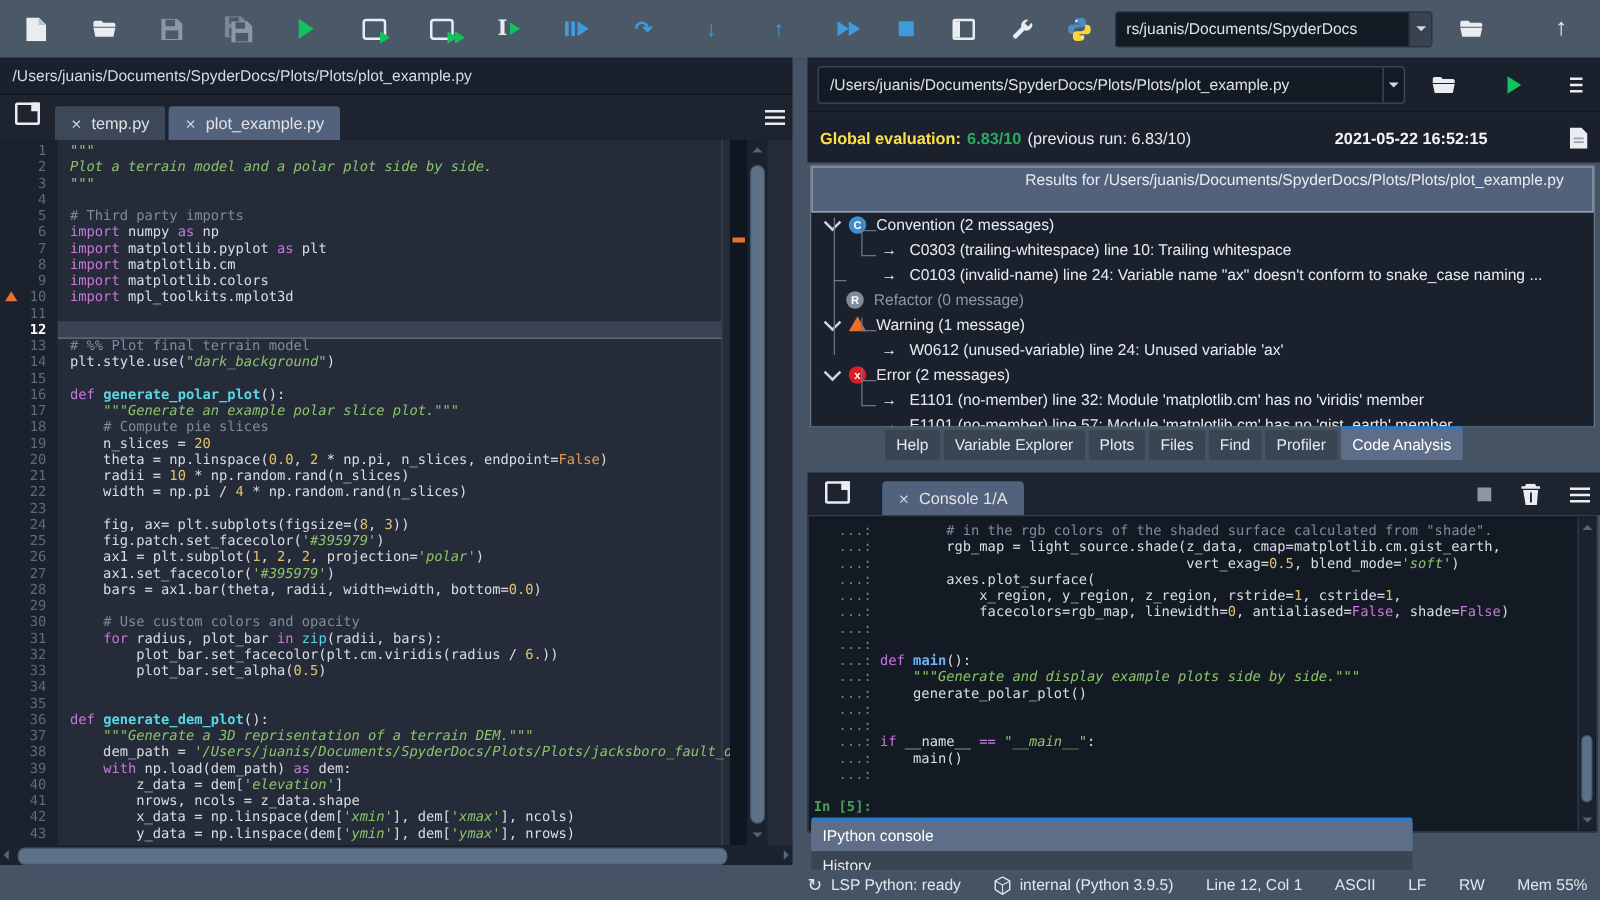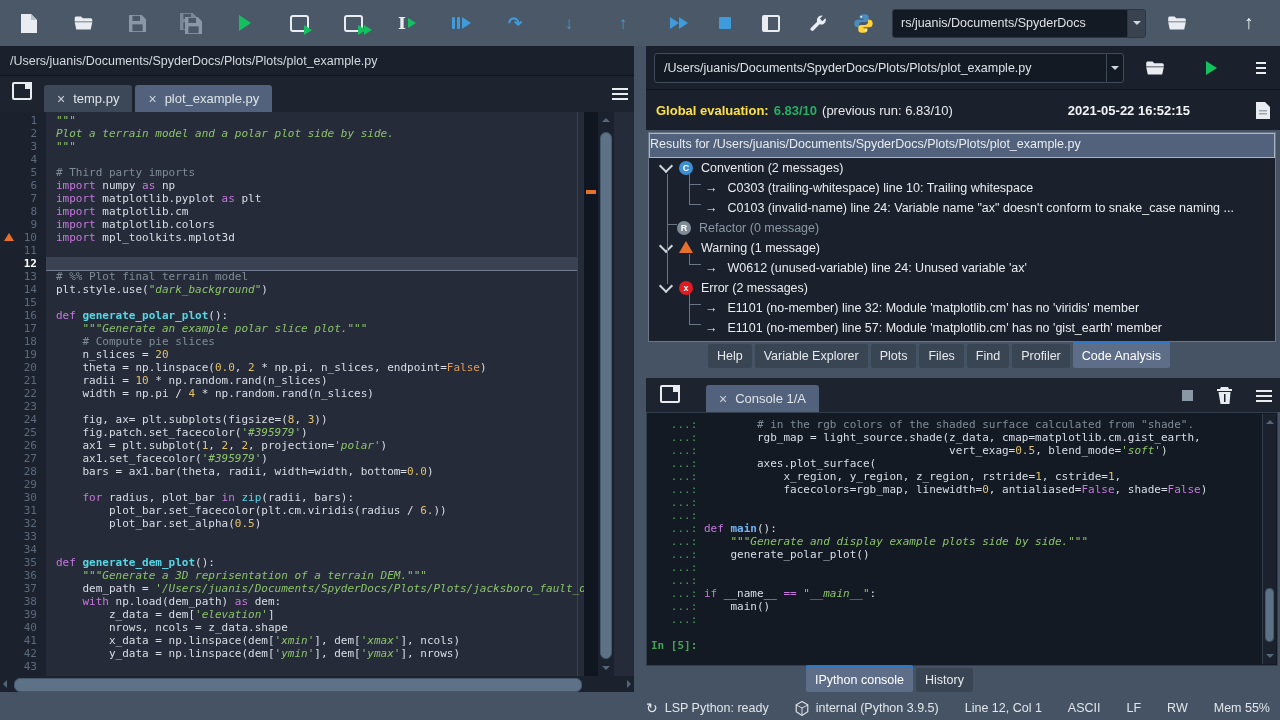--- a/index.html
+++ b/index.html
@@ -63,21 +63,21 @@
   .rtop{position:absolute;left:646px;top:46px;width:634px;height:44px;background:#1b212c;display:flex;align-items:center;padding:0 8px;box-sizing:border-box;border-bottom:1px solid #10151d;}
   .rcombo{display:flex;align-items:center;height:28px;background:#141a24;border:1px solid #3f4b59;border-radius:3px;width:468px;flex:none;}
   .rcombo .val{flex:1;padding:0 9px;font-size:12.5px;color:#dde2e8;white-space:nowrap;overflow:hidden;}
   .rcombo .drop{width:16px;align-self:stretch;border-left:1px solid #3f4b59;display:flex;align-items:center;justify-content:center;}
   .rbtn{width:34px;height:30px;display:flex;align-items:center;justify-content:center;margin-left:14px;flex:none;}
   .geval{position:absolute;left:646px;top:90px;width:634px;height:40px;background:#1b212c;display:flex;align-items:center;padding:0 10px;box-sizing:border-box;font-size:13px;}
   .geval b{font-weight:bold;color:#fde047;}
   .score{color:#27ae60;font-weight:bold;margin:0 5px;}
   .gdate{margin-left:auto;margin-right:66px;font-weight:bold;color:#f2f5f8;}
   .tree{position:absolute;left:648px;top:132px;width:628px;height:210px;background:#1a212c;border:1px solid #6a7684;box-sizing:border-box;font-size:12.5px;color:#e8ecf0;overflow:hidden;}
-  .thead{height:25px;line-height:21px;background:#52627c;border:1px solid #aab4c0;box-sizing:border-box;padding:0 0;white-space:nowrap;overflow:hidden;}
+  .thead{height:37px;line-height:21px;background:#52627c;border:1px solid #aab4c0;box-sizing:border-box;padding:0 23px;white-space:nowrap;overflow:hidden;text-align:right;}
   .trow{height:20px;display:flex;align-items:center;position:relative;white-space:nowrap;}
   .chev{width:8px;height:8px;border-left:2px solid #cfd6dd;border-bottom:2px solid #cfd6dd;transform:rotate(-45deg);margin:-4px 8px 0 12px;flex:none;}
   .badge{width:14px;height:14px;border-radius:50%;color:#fff;font-size:9px;font-weight:bold;display:flex;align-items:center;justify-content:center;margin-right:8px;flex:none;}
   .wtri{width:0;height:0;border:7px solid transparent;border-bottom:12px solid #e8702d;border-top:0;margin:-3px 8px 0 0;position:relative;flex:none;}
   .dim{color:#8b97a3;}
   .marrow{font-weight:bold;color:#e9edf1;margin:0 10px 0 56px;}
   .conn{position:absolute;background:#6b7685;}
   .rtabs{position:absolute;left:646px;top:344px;width:634px;height:24px;display:flex;justify-content:flex-end;padding-right:110px;box-sizing:border-box;}
   .atab{background:#3a4553;color:#e6eaee;font-size:12.5px;padding:3px 9px;border-radius:2px;margin-left:3px;height:18px;line-height:18px;}
   .atab.active{background:#5e6e88;color:#fff;box-shadow:0 -3px 0 #2d79c7;}
@@ -87,21 +87,21 @@
   .cicons{margin-left:auto;display:flex;align-items:center;gap:24px;margin-bottom:8px;}
   .intsq{width:11px;height:11px;background:#8a97a5;display:inline-block;}
   .cbody{position:absolute;left:646px;top:412px;width:632px;height:254px;background:#141a24;border:1px solid #323e4c;box-sizing:border-box;font-family:"DejaVu Sans Mono",monospace;font-size:11px;overflow:hidden;}
   .cb-inner{position:absolute;left:4px;top:5px;right:16px;bottom:0;}
   .crow{height:13px;line-height:13px;white-space:pre;}
   .prom{color:#45a156;}
   .inprom{color:#45a156;font-weight:bold;}
   .cscroll{position:absolute;right:1px;top:1px;bottom:1px;width:13px;background:#1b222d;border-left:1px solid #323e4c;}
   .cthumb{position:absolute;left:2px;right:2px;bottom:22px;height:52px;background:#5d7287;border:1px solid #46586b;border-radius:5px;}
   .cscroll .sarrow{left:3px;}
-  .cbot{position:absolute;left:646px;top:668px;width:634px;height:26px;display:flex;justify-content:center;padding-right:150px;box-sizing:border-box;}
+  .cbot{position:absolute;left:646px;top:668px;width:634px;height:26px;display:flex;justify-content:center;padding-right:150px;box-sizing:border-box;flex-direction:column;}
   
   .statusbar{position:absolute;left:0;top:696px;width:1280px;height:24px;background:#455364;display:flex;align-items:center;justify-content:flex-end;gap:26px;padding-right:10px;box-sizing:border-box;font-size:12.5px;color:#e1e6ea;}
   .sitem{display:flex;align-items:center;gap:7px;white-space:nowrap;}
   .sync{font-size:14px;line-height:1;}
   svg{display:block;}
 </style>
 </head>
 <body>
 
 <div class="app">
@@ -311,20 +311,21 @@
         <div class="cline"><span class="tk-w">    theta = np.linspace(</span><span class="tk-n">0.0</span><span class="tk-w">, </span><span class="tk-n">2</span><span class="tk-w"> * np.pi, n_slices, endpoint=</span><span class="tk-o">False</span><span class="tk-w">)</span></div>
         <div class="cline"><span class="tk-w">    radii = </span><span class="tk-n">10</span><span class="tk-w"> * np.random.rand(n_slices)</span></div>
         <div class="cline"><span class="tk-w">    width = np.pi / </span><span class="tk-n">4</span><span class="tk-w"> * np.random.rand(n_slices)</span></div>
         <div class="cline"></div>
         <div class="cline"><span class="tk-w">    fig, ax= plt.subplots(figsize=(</span><span class="tk-n">8</span><span class="tk-w">, </span><span class="tk-n">3</span><span class="tk-w">))</span></div>
         <div class="cline"><span class="tk-w">    fig.patch.set_facecolor(</span><span class="tk-s">'#395979'</span><span class="tk-w">)</span></div>
         <div class="cline"><span class="tk-w">    ax1 = plt.subplot(</span><span class="tk-n">1</span><span class="tk-w">, </span><span class="tk-n">2</span><span class="tk-w">, </span><span class="tk-n">2</span><span class="tk-w">, projection=</span><span class="tk-s">'polar'</span><span class="tk-w">)</span></div>
         <div class="cline"><span class="tk-w">    ax1.set_facecolor(</span><span class="tk-s">'#395979'</span><span class="tk-w">)</span></div>
         <div class="cline"><span class="tk-w">    bars = ax1.bar(theta, radii, width=width, bottom=</span><span class="tk-n">0.0</span><span class="tk-w">)</span></div>
         <div class="cline"></div>
+        <div class="cline"><span class="tk-w">    </span><span class="tk-c"># Use custom colors and opacity</span></div>
         <div class="cline"><span class="tk-w">    </span><span class="tk-k">for</span><span class="tk-w"> radius, plot_bar </span><span class="tk-k">in</span><span class="tk-w"> </span><span class="tk-b">zip</span><span class="tk-w">(radii, bars):</span></div>
         <div class="cline"><span class="tk-w">        plot_bar.set_facecolor(plt.cm.viridis(radius / </span><span class="tk-n">6.</span><span class="tk-w">))</span></div>
         <div class="cline"><span class="tk-w">        plot_bar.set_alpha(</span><span class="tk-n">0.5</span><span class="tk-w">)</span></div>
         <div class="cline"></div>
         <div class="cline"></div>
         <div class="cline"><span class="tk-k">def</span><span class="tk-w"> </span><span class="tk-f">generate_dem_plot</span><span class="tk-w">():</span></div>
         <div class="cline"><span class="tk-w">    </span><span class="tk-s">"""Generate a 3D reprisentation of a terrain DEM."""</span></div>
         <div class="cline"><span class="tk-w">    dem_path = </span><span class="tk-s">'/Users/juanis/Documents/SpyderDocs/Plots/Plots/jacksboro_fault_dem</span></div>
         <div class="cline"><span class="tk-w">    </span><span class="tk-k">with</span><span class="tk-w"> np.load(dem_path) </span><span class="tk-k">as</span><span class="tk-w"> dem:</span></div>
         <div class="cline"><span class="tk-w">        z_data = dem[</span><span class="tk-s">'elevation'</span><span class="tk-w">]</span></div>

